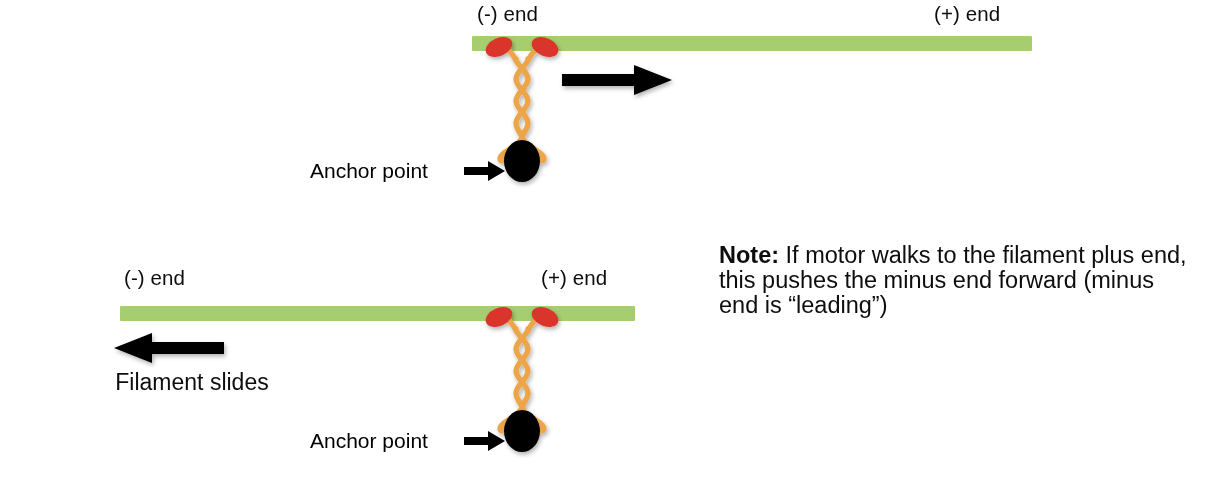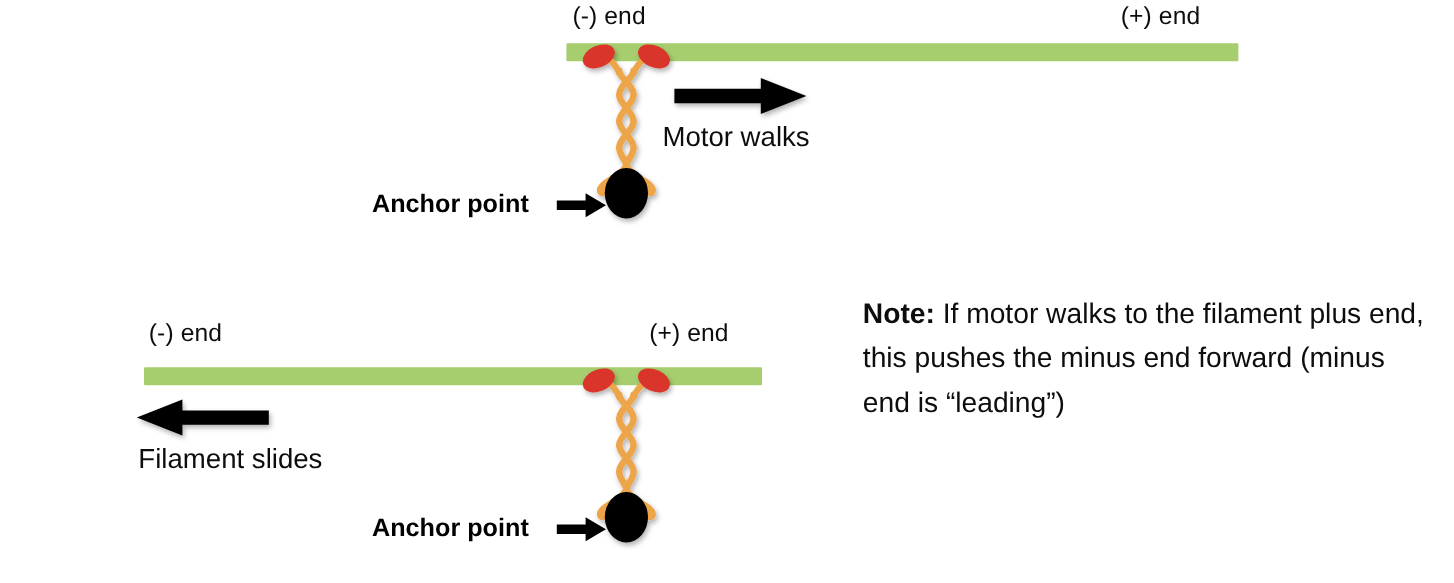--- a/index.html
+++ b/index.html
@@ -74,34 +74,34 @@
     width: 172px;
     text-align: center;
     white-space: normal;
   }
 
   
   .anchorlabel {
     position: absolute;
     font-size: 21px;
     line-height: 25px;
-    font-weight: bold;
+    font-weight: normal;
     white-space: nowrap;
     color: #000000;
   }
   .anchor-top { left: 310px; top: 158px; }
 
   
   .note {
     position: absolute;
     left: 719px;
     top: 243px;
     width: 480px;
     font-size: 23.5px;
-    line-height: 37px;
+    line-height: 25px;
     color: #0d0d0d;
   }
   .note b { font-weight: bold; }
 </style>
 </head>
 <body>
 
 <div class="stage">
 
   <div class="abs" style="left:0;top:0;width:1212px;height:230px;">
@@ -137,21 +137,20 @@
       </svg>
     </div>
 
     <div class="blockarrow arrow-motor-walks">
       <svg width="112" height="32" viewBox="0 0 112 32">
         <g filter="url(#softsh)">
           <path d="M0,10 L72,10 L72,1 L110,16 L72,31 L72,22 L0,22 Z" fill="#000000"></path>
         </g>
       </svg>
     </div>
-    <div class="caption cap-motor-walks">Motor walks</div>
 
     <div class="anchorlabel anchor-top">Anchor point</div>
     <div class="smallarrow arrow-anchor-top">
       <svg width="42" height="22" viewBox="0 0 42 22">
         <path d="M0,7 L24,7 L24,1 L41,11 L24,21 L24,15 L0,15 Z" fill="#000000"></path>
       </svg>
     </div>
   </div>
 
   <div class="abs" style="left:0;top:230px;width:700px;height:256px;">

